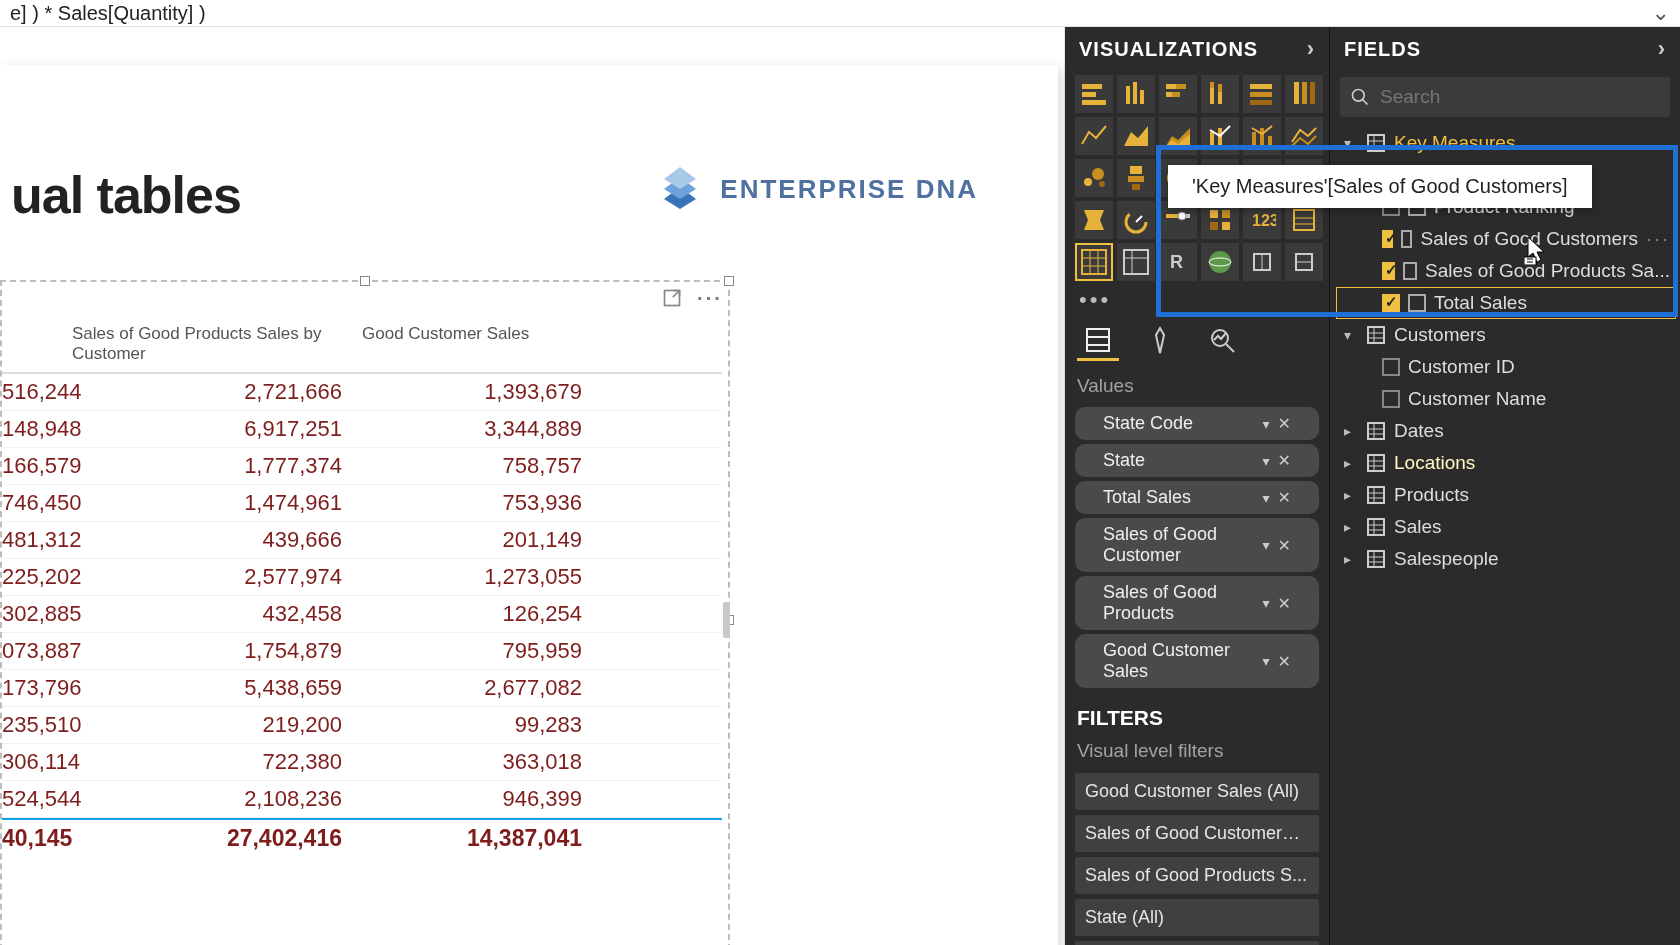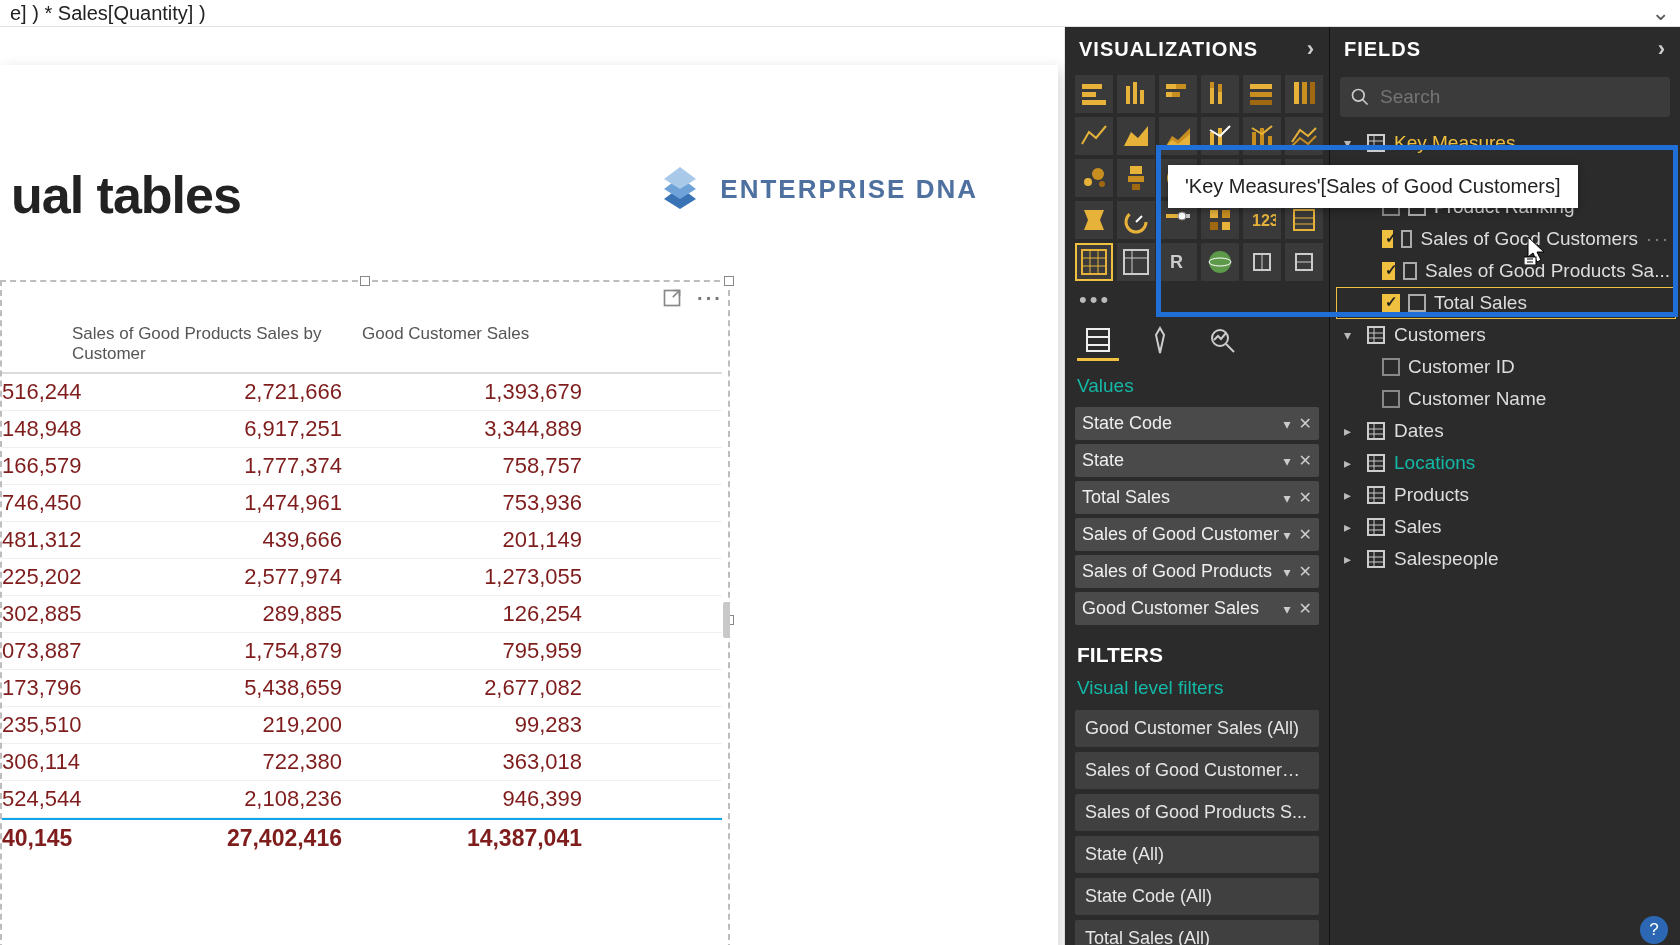--- a/index.html
+++ b/index.html
@@ -52,22 +52,22 @@
   .viz-panel { width:265px; border-right:1px solid #111;}
   .viz-grid { padding:4px 8px 4px 10px; display:grid; grid-template-columns:repeat(6,38px); grid-auto-rows:38px; gap:4px;}
   .viz-cell { background:#3a3a3a; display:flex; align-items:center; justify-content:center; cursor:pointer;}
   .viz-cell svg { width:28px; height:28px; }
   .viz-cell.sel { outline:2px solid #f0c040; outline-offset:-2px; }
   .more-dots { color:#bbb; font-size:22px; padding:2px 0 0 14px; letter-spacing:3px; cursor:pointer;}
   .wells-header { display:flex; gap:20px; padding:8px 12px 6px; align-items:center;}
   .well-tab { width:42px; height:40px; display:flex; align-items:center; justify-content:center; cursor:pointer; border-bottom:3px solid transparent;}
   .well-tab.active { border-bottom-color:#f0c040;}
   .well-tab svg { width:30px; height:30px; stroke:#ddd;}
-  .section-label { padding:8px 12px 6px; color:#14b8a6; font-size:19px;}
-  .value-pill { margin:4px 10px; background:#4a4a4a; color:#eee; font-size:18px; padding:6px 7px; display:flex; align-items:center; justify-content:space-between; border-radius:2px; cursor:pointer;}
+  .section-label { padding:8px 12px 6px; color:#a3a3a3; font-size:19px;}
+  .value-pill { margin:4px 10px; background:#4a4a4a; color:#eee; font-size:18px; padding:6px 28px; display:flex; align-items:center; justify-content:space-between; border-radius:10px; cursor:pointer;}
   .value-pill .vp-right { display:flex; gap:8px; align-items:center;}
   .vp-menu { font-size:14px; color:#ccc;}
   .vp-x { font-size:16px; color:#ccc; cursor:pointer;}
   .filters-hdr { padding:14px 12px 8px; font-weight:700; color:#fff; font-size:21px;}
   .filter-pill { margin:5px 10px; background:#404040; color:#e5e5e5; font-size:18px; padding:8px 10px; border-radius:2px; cursor:pointer; white-space:nowrap; overflow:hidden; text-overflow:ellipsis;}
 
   
   .fields-panel { width:350px;}
   .search-row { margin:6px 10px 10px; background:#3b3b3b; height:40px; border-radius:3px; display:flex; align-items:center; padding:0 10px; gap:10px;}
   .search-row input { background:transparent; border:none; outline:none; color:#ddd; font-size:19px; flex:1;}
@@ -81,21 +81,21 @@
   .node.lvl1 { padding-left:8px; font-weight:500; }
   .node.lvl2m { padding-left:46px;}
   .node .exp { width:14px; color:#bbb; font-size:14px;}
   .node.hi-yellow .label { color:#f0c040;}
   .node.sel-box { outline:1px solid #f0c040; outline-offset:-1px;}
   .node .more { color:#888; margin-left:auto; font-size:18px; letter-spacing:2px;}
 
   
   .blue-box { position:absolute; border:5px solid #1f6fd6; pointer-events:none;}
 
-  .tooltip { position:absolute; background:#fff; color:#222; font-size:20px; padding:10px 17px; box-shadow:0 2px 8px rgba(0,0,0,0.35); white-space:nowrap;}
+  .tooltip { position:absolute; background:#fff; color:#222; font-size:20px; padding:10px 24px; box-shadow:0 2px 8px rgba(0,0,0,0.35); white-space:nowrap;}
 
   .cursor { position:absolute; width:24px; height:30px; pointer-events:none;}
   .help-bubble { position:absolute; right:12px; bottom:18px; width:28px; height:28px; border-radius:50%; background:#2c67b3; color:#fff; display:flex; align-items:center; justify-content:center; font-size:17px; cursor:pointer;}
 </style>
 </head>
 <body>
 
 <div class="formula-bar">
   <span class="fx">e] ) * Sales[Quantity] )</span>
   <span class="chev">⌄</span>
@@ -164,21 +164,21 @@
                 <span class="c2">439,666</span>
                 <span class="c3">201,149</span>
               </div>
               <div class="drow">
                 <span class="c1 cut">225,202</span>
                 <span class="c2">2,577,974</span>
                 <span class="c3">1,273,055</span>
               </div>
               <div class="drow">
                 <span class="c1 cut">302,885</span>
-                <span class="c2">289,885</span>
+                <span class="c2">432,458</span>
                 <span class="c3">126,254</span>
               </div>
               <div class="drow">
                 <span class="c1 cut">073,887</span>
                 <span class="c2">1,754,879</span>
                 <span class="c3">795,959</span>
               </div>
               <div class="drow">
                 <span class="c1 cut">173,796</span>
                 <span class="c2">5,438,659</span>
@@ -572,21 +572,21 @@
           <span class="label">Dates</span>
         </div>
         <div class="node lvl1 hi-yellow">
           <span class="exp">▸</span>
           <svg class="tbl-icon" viewBox="0 0 20 20">
             <rect x="2" y="2" width="16" height="16" fill="none" stroke="#ccc" stroke-width="2"></rect>
             <line x1="2" y1="8" x2="18" y2="8" stroke="#ccc"></line>
             <line x1="2" y1="13" x2="18" y2="13" stroke="#ccc"></line>
             <line x1="8" y1="2" x2="8" y2="18" stroke="#ccc"></line>
           </svg>
-          <span class="label" style="color:#14b8a6">Locations</span>
+          <span class="label" style="color:#fef9c3">Locations</span>
         </div>
         <div class="node lvl1 ">
           <span class="exp">▸</span>
           <svg class="tbl-icon" viewBox="0 0 20 20">
             <rect x="2" y="2" width="16" height="16" fill="none" stroke="#ccc" stroke-width="2"></rect>
             <line x1="2" y1="8" x2="18" y2="8" stroke="#ccc"></line>
             <line x1="2" y1="13" x2="18" y2="13" stroke="#ccc"></line>
             <line x1="8" y1="2" x2="8" y2="18" stroke="#ccc"></line>
           </svg>
           <span class="label">Products</span>

